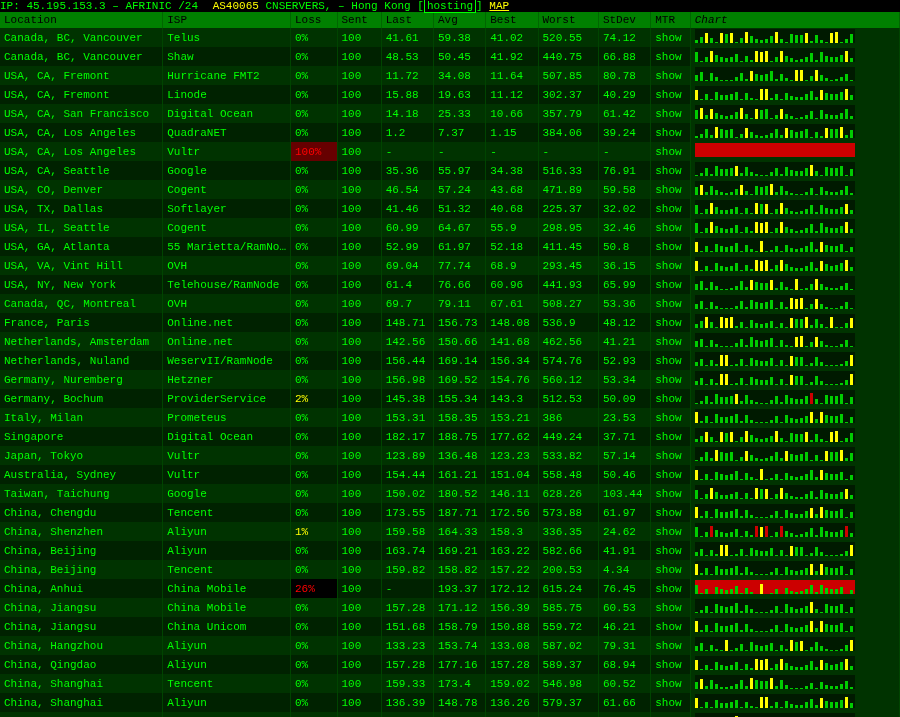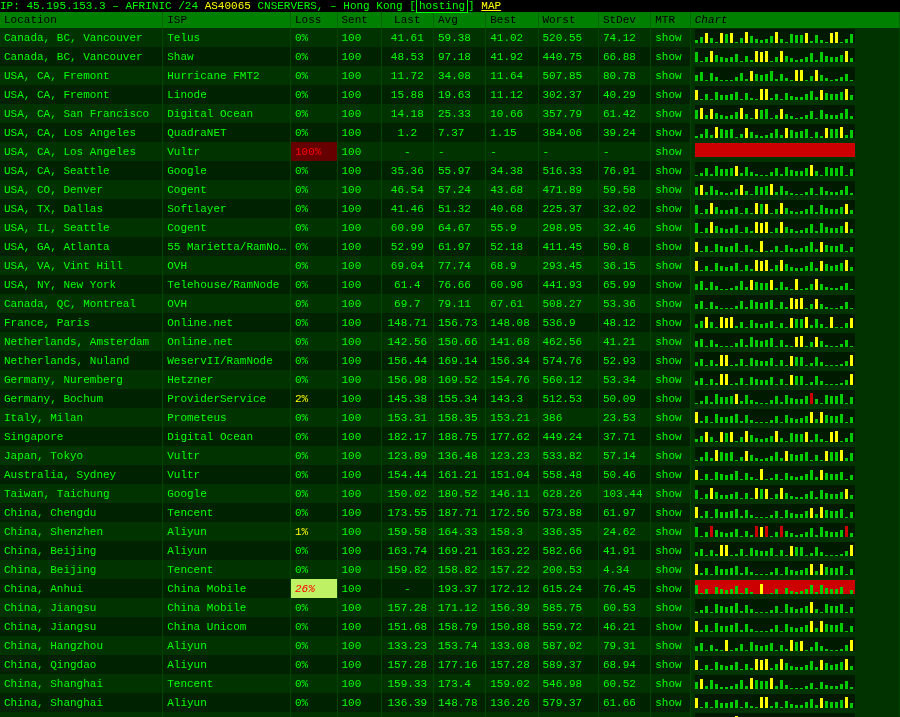--- a/index.html
+++ b/index.html
@@ -37,21 +37,21 @@
       color: #00ff00;
       border-right: 1px solid #004400;
       white-space: nowrap;
       overflow: hidden;
       text-overflow: ellipsis;
     }
     .col-location { width: 140px; }
     .col-isp { width: 110px; }
     .col-loss { width: 40px; }
     .col-sent { width: 38px; }
-    .col-last { width: 45px; text-align: center; }
+    .col-last { width: 45px; }
     .col-avg { width: 45px; margin-top: 13px; }
     .col-best { width: 45px; }
     .col-worst { width: 52px; }
     .col-stdev { width: 45px; }
     .col-mtr { width: 34px; margin-left: 16px; }
     .col-chart { width: 180px; font-style: italic; }
     .show-link { color: #00ff00; cursor: pointer; }
     .chart-cell {
       background: #003300;
       position: relative;
@@ -61,21 +61,21 @@
     .chart-svg {
       width: 160px;
       height: 14px;
     }
   </style>
 </head>
 <body>
 
 <div>
   <span style="color:#00ff00;">
-    IP: 45.195.153.3 – AFRINIC /24 <span style="color:#ffff00;">AS40065</span> CNSERVERS, – Hong Kong 
+    IP: 45.195.153.3 – AFRINIC /24 <span style="color:#ffff00;margin-left:8px;">AS40065</span> CNSERVERS, – Hong Kong 
     [<span style="border:1px solid #00ff00; padding:0 2px;">hosting</span>] 
     <span style="color:#ffff00;text-decoration:underline;">MAP</span>
   </span>
 </div>
 
 <table id="main-table">
   <thead>
     <tr>
       <th class="col-location">Location</th>
       <th class="col-isp">ISP</th>
@@ -137,21 +137,21 @@
             <rect x="150" y="10" width="3" height="4" fill="#00cc00"></rect>
             <rect x="155" y="5" width="3" height="9" fill="#00cc00"></rect>
     </svg></td>
   </tr>
       <tr>
     <td class="col-location">Canada, BC, Vancouver</td>
     <td class="col-isp">Shaw</td>
     <td class="col-loss" style="">0%</td>
     <td class="col-sent">100</td>
     <td class="col-last">48.53</td>
-    <td class="col-avg">97.18</td>
+    <td class="col-avg">50.45</td>
     <td class="col-best">41.92</td>
     <td class="col-worst">440.75</td>
     <td class="col-stdev">66.88</td>
     <td class="col-mtr"><span class="show-link">show</span></td>
     <td class="col-chart chart-cell"><svg class="chart-svg" viewBox="0 0 160 14" xmlns="http://www.w3.org/2000/svg">
       <rect x="0" y="0" width="160" height="14" fill="#001a00"></rect>
       <rect x="0" y="4" width="3" height="10" fill="#00cc00"></rect>
             <rect x="5" y="13" width="3" height="1" fill="#00cc00"></rect>
             <rect x="10" y="9" width="3" height="5" fill="#00cc00"></rect>
             <rect x="15" y="3" width="3" height="11" fill="#ffff00"></rect>
@@ -1418,21 +1418,21 @@
             <rect x="135" y="7" width="3" height="7" fill="#00cc00"></rect>
             <rect x="140" y="7" width="3" height="7" fill="#00cc00"></rect>
             <rect x="145" y="5" width="3" height="9" fill="#00cc00"></rect>
             <rect x="150" y="13" width="3" height="1" fill="#00cc00"></rect>
             <rect x="155" y="8" width="3" height="6" fill="#00cc00"></rect>
     </svg></td>
   </tr>
       <tr>
     <td class="col-location">China, Anhui</td>
     <td class="col-isp">China Mobile</td>
-    <td class="col-loss" style="color:#ff0000; background:#bef264;font-style:italic;">26%</td>
+    <td class="col-loss" style="color:#ff0000; background:#000000;">26%</td>
     <td class="col-sent">100</td>
     <td class="col-last">-</td>
     <td class="col-avg">193.37</td>
     <td class="col-best">172.12</td>
     <td class="col-worst">615.24</td>
     <td class="col-stdev">76.45</td>
     <td class="col-mtr"><span class="show-link">show</span></td>
     <td class="col-chart chart-cell"><svg class="chart-svg" viewBox="0 0 160 14" xmlns="http://www.w3.org/2000/svg">
       <rect x="0" y="0" width="160" height="14" fill="#cc0000"></rect>
       <rect x="0" y="5" width="3" height="9" fill="#00cc00"></rect>

